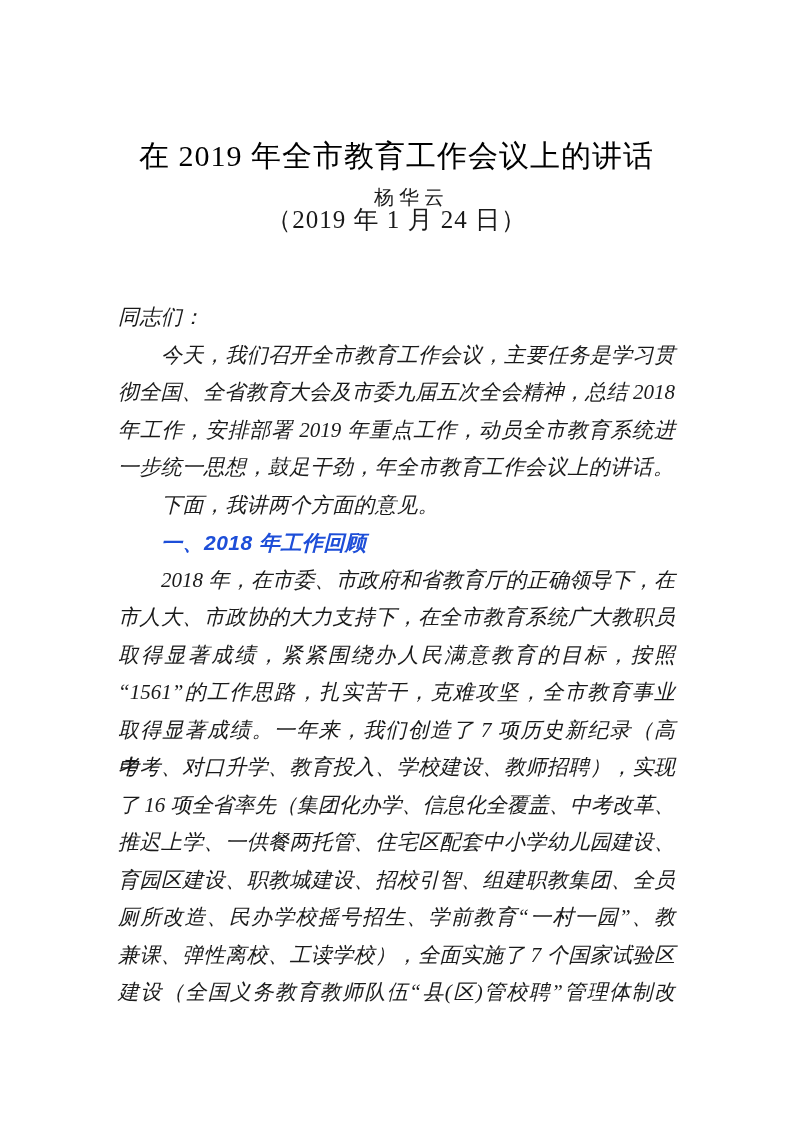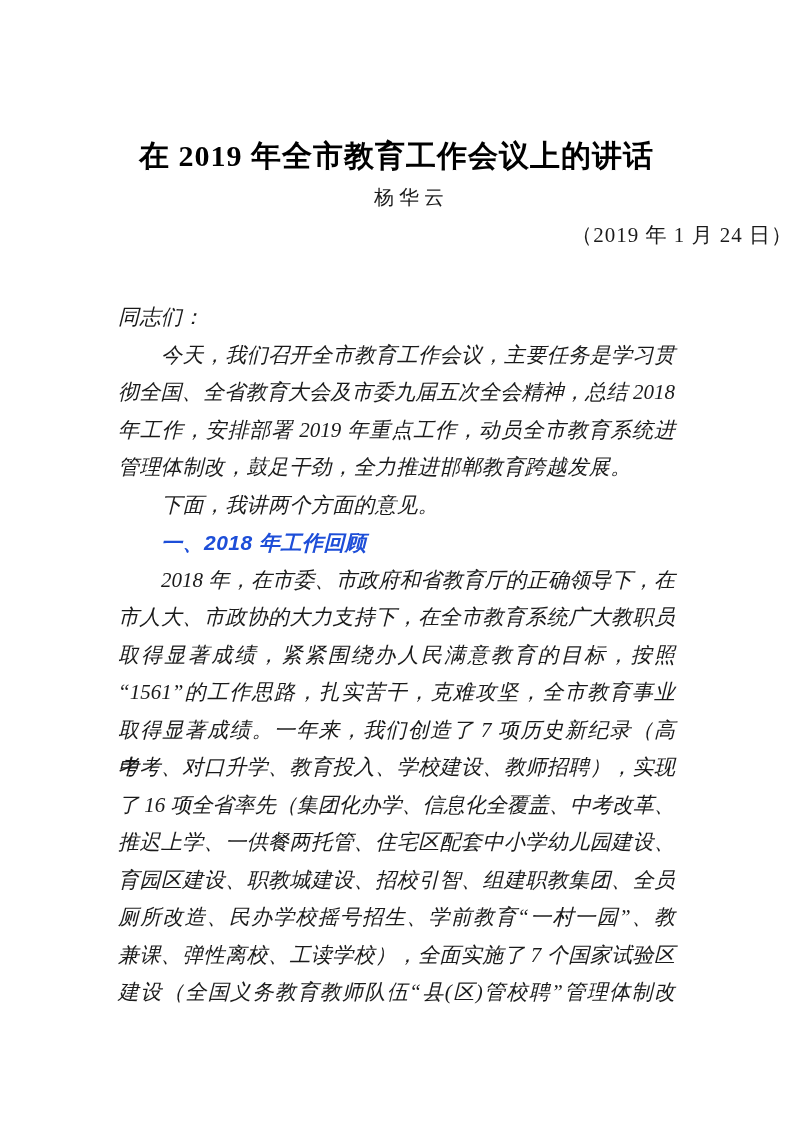--- a/index.html
+++ b/index.html
@@ -17,42 +17,42 @@
     color: #1a1a1a;
   }
   .doc-title {
     position: absolute;
     top: 136px;
     left: 0;
     width: 100%;
     margin: 0;
     text-align: center;
     font-size: 30px;
-    font-weight: 700;
+    font-weight: 400;
     color: #000000;
     letter-spacing: 1px;
     font-family: "Liberation Serif", "DejaVu Serif", serif;
   }
   .doc-author {
     position: absolute;
     top: 184px;
     left: 15px;
     width: 100%;
     text-align: center;
     font-size: 20px;
     letter-spacing: 5px;
     color: #1a1a1a;
   }
   .doc-date {
     position: absolute;
-    top: 221px;
+    top: 203px;
     left: 0;
     width: 100%;
-    text-align: right;
-    font-size: 21px;
+    text-align: center;
+    font-size: 25px;
     letter-spacing: 1px;
     color: #1a1a1a;
   }
   .doc-body {
     position: absolute;
     top: 299px;
     left: 118px;
     width: 557px;
     font-size: 21px;
     color: #1a1a1a;
@@ -86,21 +86,21 @@
 
 <div class="page">
   <h1 class="doc-title">在 2019 年全市教育工作会议上的讲话</h1>
   <div class="doc-author">杨华云</div>
   <div class="doc-date">（2019 年 1 月 24 日）</div>
   <div class="doc-body" id="document-body">
       <div class="line">同志们：</div>
       <div class="line indent justify">今天，我们召开全市教育工作会议，主要任务是学习贯</div>
       <div class="line justify">彻全国、全省教育大会及市委九届五次全会精神，总结 2018</div>
       <div class="line justify">年工作，安排部署 2019 年重点工作，动员全市教育系统进</div>
-      <div class="line">管理体制改，鼓足干劲，全力推进邯郸教育跨越发展。</div>
+      <div class="line">一步统一思想，鼓足干劲，年全市教育工作会议上的讲话。</div>
       <div class="line indent">下面，我讲两个方面的意见。</div>
       <div class="line indent heading">一、2018 年工作回顾</div>
       <div class="line indent justify">2018 年，在市委、市政府和省教育厅的正确领导下，在</div>
       <div class="line justify">市人大、市政协的大力支持下，在全市教育系统广大教职员</div>
       <div class="line justify">取得显著成绩，紧紧围绕办人民满意教育的目标，按照</div>
       <div class="line justify">“1561”的工作思路，扎实苦干，克难攻坚，全市教育事业</div>
       <div class="line justify">取得显著成绩。一年来，我们创造了 7 项历史新纪录（高考、</div>
       <div class="line justify">中考、对口升学、教育投入、学校建设、教师招聘），实现</div>
       <div class="line justify">了 16 项全省率先（集团化办学、信息化全覆盖、中考改革、</div>
       <div class="line justify">推迟上学、一供餐两托管、住宅区配套中小学幼儿园建设、</div>

